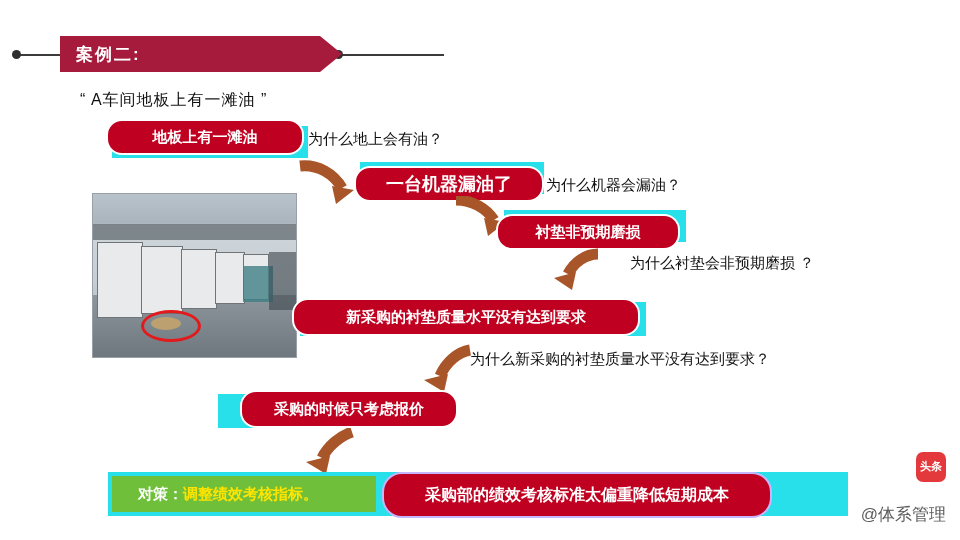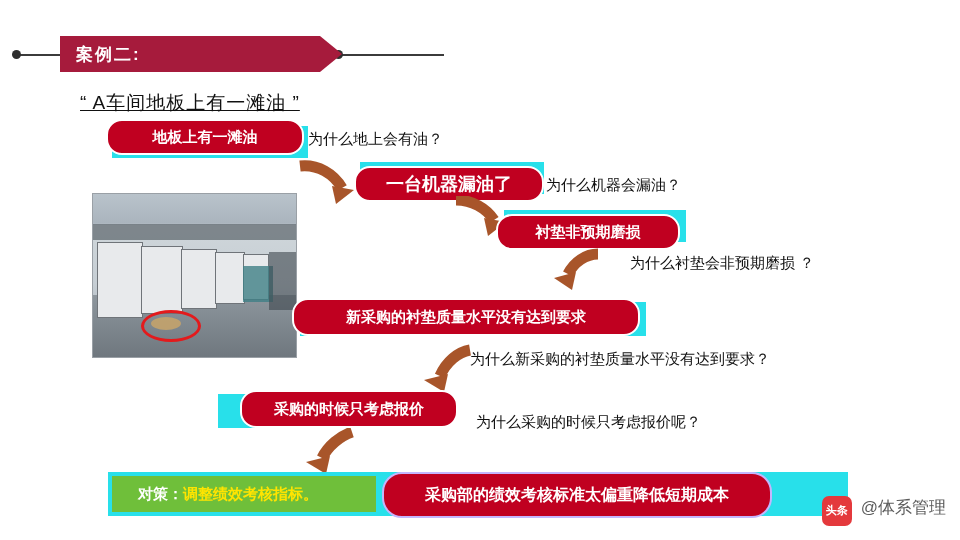--- a/index.html
+++ b/index.html
@@ -31,21 +31,21 @@
     border-left:22px solid #a61b3c;
   }
   .banner-text{
     position:absolute;left:76px;top:43px;
     color:#ffffff;font-size:17px;letter-spacing:2px;font-weight:bold;
   }
 
   
   .quote-title{
     position:absolute;left:80px;top:90px;
-    font-size:19px;color:#111;letter-spacing:1px;text-decoration:underline;
+    font-size:16px;color:#111;letter-spacing:1px;
   }
 
   
   .cyanwrap{position:absolute;background:#28e0ea;}
   .redbox{
     position:absolute;
     background:#c00020;
     border:2px solid #ffffff;
     border-radius:16px;
     color:#ffffff;
@@ -101,21 +101,21 @@
   }
   .bottom-red{
     position:absolute;left:382px;top:472px;width:386px;height:42px;
     background:#c00020;border:2px solid #c4b5fd;border-radius:20px;
     color:#fff;font-weight:bold;font-size:16px;
     display:flex;align-items:center;justify-content:center;white-space:nowrap;
   }
 
   
   .wm{
-    position:absolute;right:14px;bottom:14px;display:flex;align-items:flex-start;gap:9px;
+    position:absolute;right:14px;bottom:14px;display:flex;align-items:flex-end;gap:21px;flex-direction:column;
   }
   .wm-logo{
     width:30px;height:30px;border-radius:7px;background:#e4393c;
     color:#fff;font-size:11px;font-weight:bold;
     display:flex;align-items:center;justify-content:center;line-height:1.05;text-align:center;
   }
   .wm-text{color:#5c5c5c;font-size:17px;}
 </style>
 </head>
 <body>
@@ -176,21 +176,20 @@
   <div class="redbox" style="left:292px;top:298px;width:344px;height:34px;font-size:15px;">新采购的衬垫质量水平没有达到要求</div>
   <div class="qtext" style="left:470px;top:350px;">为什么新采购的衬垫质量水平没有达到要求？</div>
 
   <svg class="arrow" style="left:416px;top:344px;" width="66" height="52">
     <path d="M54,6 C42,8 30,18 24,32" stroke="#a8552a" stroke-width="11" fill="none"></path>
     <polygon points="32,30 8,36 28,48" fill="#a8552a"></polygon>
   </svg>
 
   <div class="cyanwrap" style="left:218px;top:394px;width:222px;height:34px;"></div>
   <div class="redbox" style="left:240px;top:390px;width:214px;height:34px;font-size:15px;">采购的时候只考虑报价</div>
-  <div class="qtext" style="left:476px;top:413px;">为什么采购的时候只考虑报价呢？</div>
 
   <svg class="arrow" style="left:300px;top:428px;" width="66" height="50">
     <path d="M52,4 C40,8 28,18 22,30" stroke="#a8552a" stroke-width="11" fill="none"></path>
     <polygon points="30,28 6,34 26,46" fill="#a8552a"></polygon>
   </svg>
 
   <div class="bottom-cyan"></div>
   <div class="bottom-green">
     <span class="lbl">对策：</span>
     <span class="val">调整绩效考核指标。</span>

